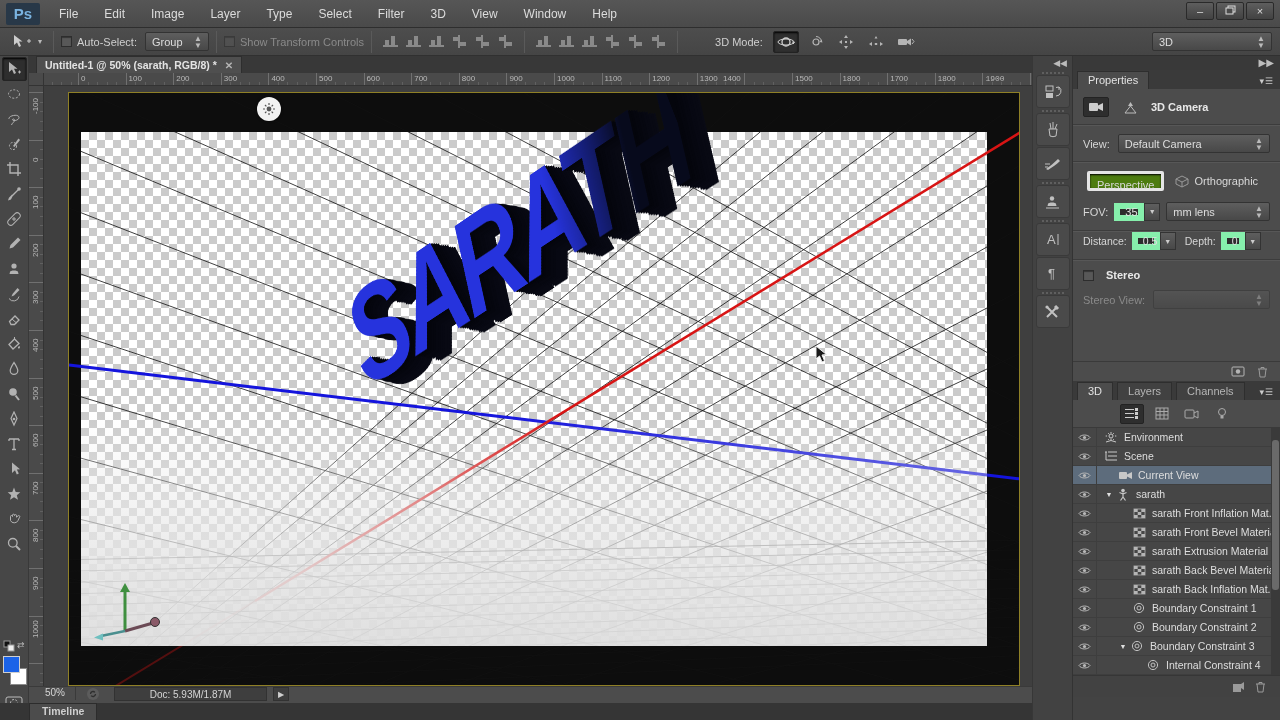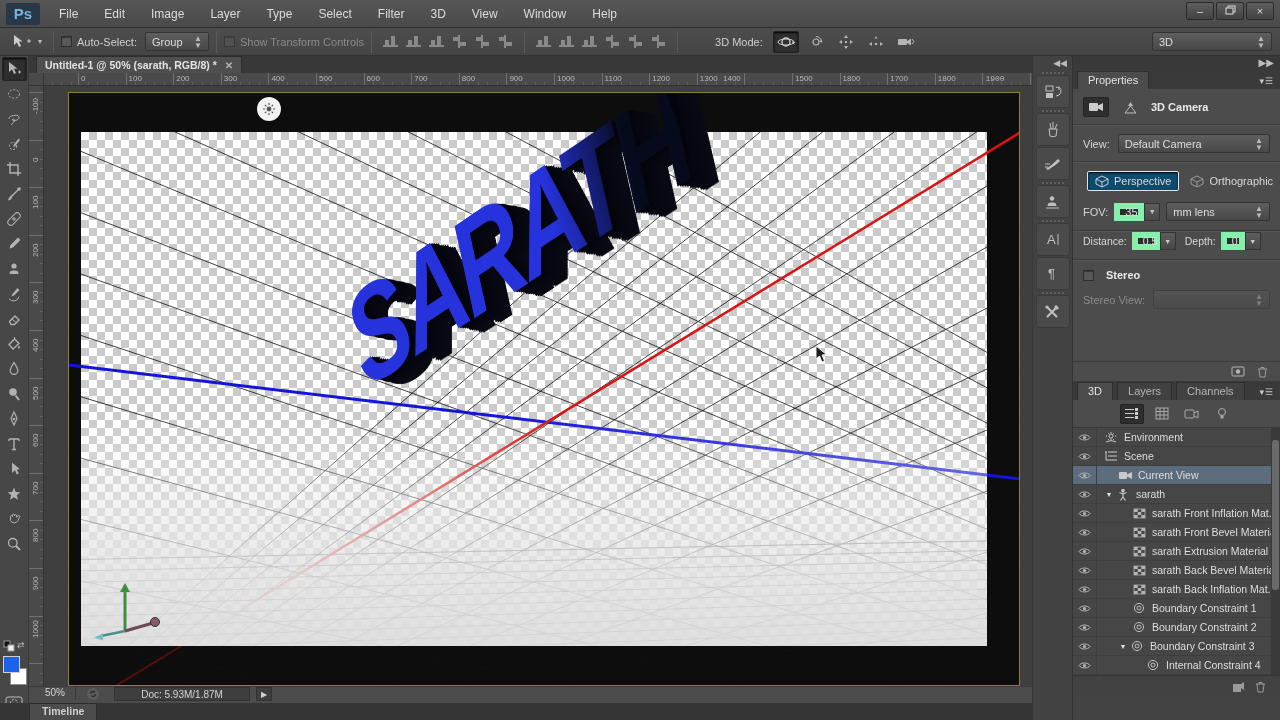--- a/index.html
+++ b/index.html
@@ -101,21 +101,21 @@
       -webkit-background-clip:text; background-clip:text; -webkit-text-fill-color:transparent; }
   #light-widget { position:absolute; left:188px; top:4px; z-index:6; width:24px; height:24px;
                   background:#f2f2f2; border-radius:50%; box-shadow:0 0 3px rgba(0,0,0,.6);
                   display:flex; align-items:center; justify-content:center; }
   #axis-widget { position:absolute; left:22px; top:480px; z-index:6; }
   #cursor { position:absolute; left:745px; top:252px; z-index:7; }
 
   #statusbar { position:absolute; left:29px; top:686px; width:1003px; height:17px;
                background:#4c4c4c; border-top:1px solid #3a3a3a; color:#d5d5d5; font-size:10px;
                display:flex; align-items:flex-start; }
-  #doc-size-box { background:#3e3e3e; border:1px solid #323232; height:14px; width:136px;
+  #doc-size-box { background:#3e3e3e; border:1px solid #323232; height:14px; width:153px;
                   display:flex; align-items:center; justify-content:center; }
   #timelinebar { position:absolute; left:0; top:703px; width:1072px; height:17px; background:#353535; }
   #timeline-tab { position:absolute; left:29px; top:0; height:17px; background:#4c4c4c;
                   border:1px solid #2c2c2c; border-bottom:none; color:#cfcfcf; font-size:10.5px;
                   font-weight:bold; padding:1px 12px 0; }
 
   
   #icon-dock { position:absolute; left:1032px; top:56px; width:40px; height:664px;
                background:#424242; border-left:1px solid #373737; }
   #icon-dock .dockhead { height:14px; color:#bbb; font-size:9px; text-align:right; padding:2px 5px 0; }
@@ -133,21 +133,21 @@
           border-bottom:none; font-size:11px; color:#e2e2e2; margin-left:4px;text-align:right; }
   .ptab.inactive { background:#414141; color:#b5b5b5; }
   .panel-menu { margin-left:auto; margin-bottom:3px; margin-right:6px; color:#ccc;
                 font-size:9px; letter-spacing:1px; }
   #properties-body { background:#4c4c4c; height:292px; position:relative; }
   .prop-divider { border-top:1px solid #3c3c3c; border-bottom:1px solid #575757; }
   .hdr-btn { width:26px; height:20px; border-radius:2px; display:flex; align-items:center; justify-content:center; }
   .hdr-btn.pressed { background:#2e2e2e; border:1px solid #232323; }
   .pill-btn { height:20px; display:flex; align-items:center; gap:5px; padding:0 7px;
               border-radius:2px; font-size:11px; color:#d8d8d8; }
-  .pill-btn.pressed { background:#0c4a6e; border:1px solid #e5e5e5; box-shadow:inset 0 1px 2px #000; }
+  .pill-btn.pressed { background:#4d7c0f; border:3px solid #e5e5e5; box-shadow:inset 0 1px 2px #000;flex-direction:column; }
   .val-box { background:#2d2d2d; border:6px solid #86efac; color:#e0e0e0; height:18px;
              display:flex; align-items:center; padding:0 5px; }
   .arrow-btn { width:16px; height:18px; background:linear-gradient(#5e5e5e,#484848);
                border:1px solid #333; color:#ccc; font-size:7px; display:flex;
                align-items:center; justify-content:center; }
   .bold { font-weight:bold; color:#e8e8e8; }
 
   #panel3d-filters { height:28px; background:#4c4c4c; display:flex; align-items:center;
                      justify-content:center; gap:6px; border-bottom:1px solid #3a3a3a; }
   .filt-btn { width:24px; height:20px; display:flex; align-items:center; justify-content:center; border-radius:2px; }

